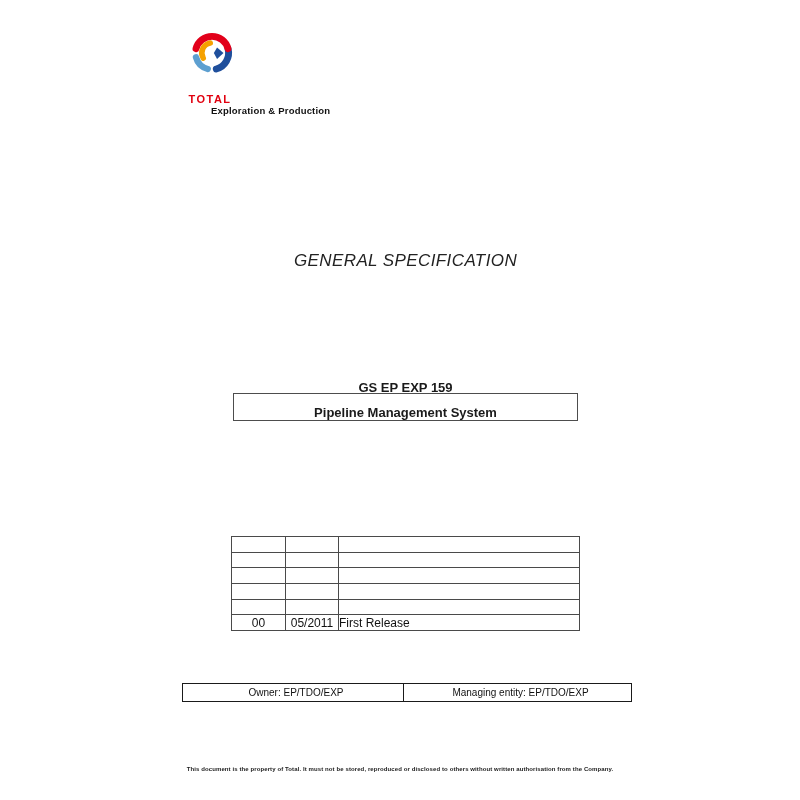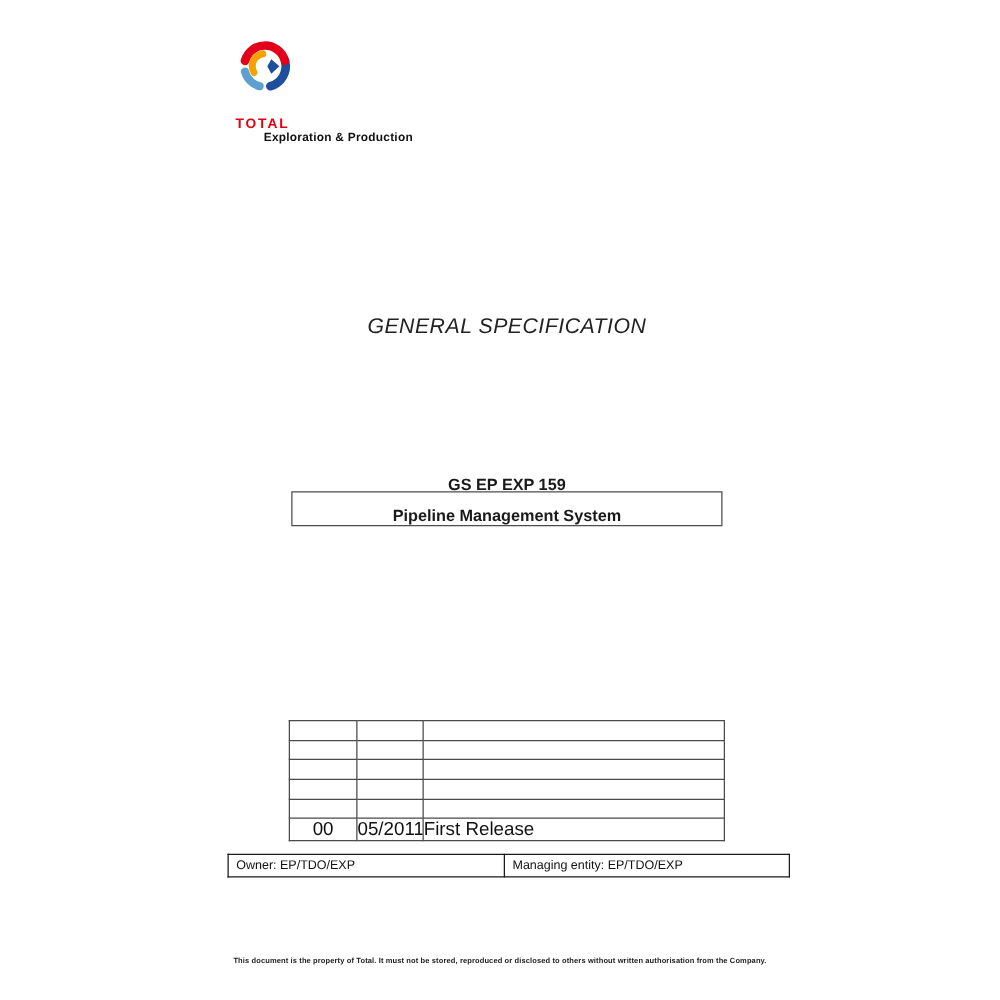--- a/index.html
+++ b/index.html
@@ -23,36 +23,36 @@
   .title-general{top:251px;font-size:17px;font-weight:400;letter-spacing:0.4px;color:#222;font-style:italic;}
   .title-field{top:299px;font-size:15px;font-weight:bold;}
   .title-code{top:345px;font-size:13px;font-weight:bold;margin-top:36px;}
   .title-box{
     position:absolute;left:233px;top:393px;width:343px;height:26px;
     border:1px solid #4d4d4d;display:flex;align-items:flex-end;justify-content:center;
     font-size:13px;font-weight:bold;background:#fff;
   }
   
   .rev-table{
-    position:absolute;left:231px;top:576px;width:348px;
-    border-collapse:collapse;table-layout:fixed;font-size:15px;color:#111;
+    position:absolute;left:231px;top:536px;width:348px;
+    border-collapse:collapse;table-layout:fixed;font-size:12px;color:#111;
   }
   .rev-table td{
     border:1px solid #4a4a4a;height:14.7px;padding:0;text-align:center;
     vertical-align:middle;overflow:hidden;white-space:nowrap;
   }
   .rev-table td.notes{text-align:left;padding-left:0;}
   
   .own-table{
     position:absolute;left:182px;top:683px;width:449px;
     border-collapse:collapse;table-layout:fixed;font-size:10px;color:#111;
   }
   .own-table td{
     border:1.5px solid #1a1a1a;height:17px;padding:0 0 0 6px;
-    vertical-align:middle;white-space:nowrap;overflow:hidden;
+    vertical-align:middle;white-space:nowrap;overflow:hidden;text-align:center;
   }
   
   .notice{
     position:absolute;left:0;top:766px;width:800px;text-align:center;
     font-size:6px;font-weight:bold;color:#222;letter-spacing:0.1px;
   }
 </style>
 </head>
 <body>
 

